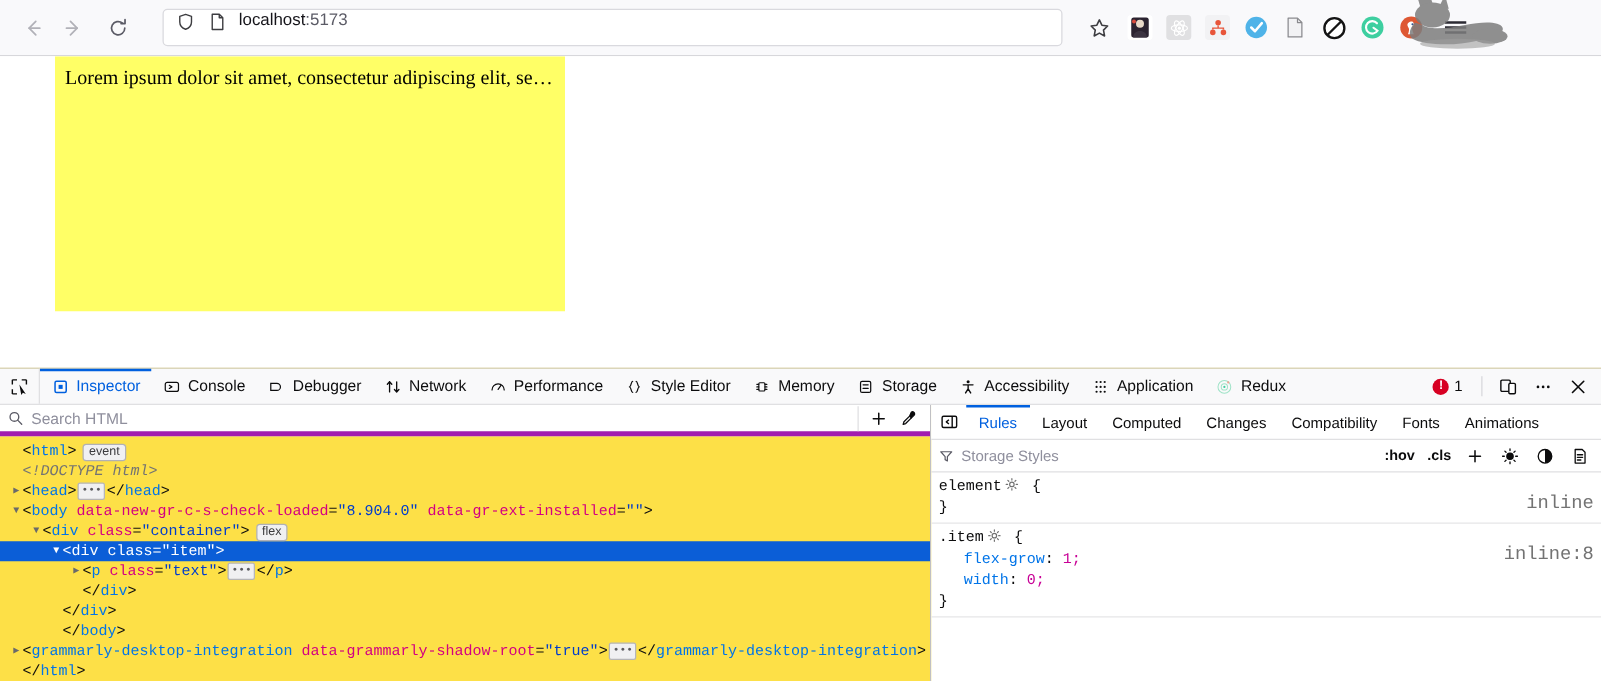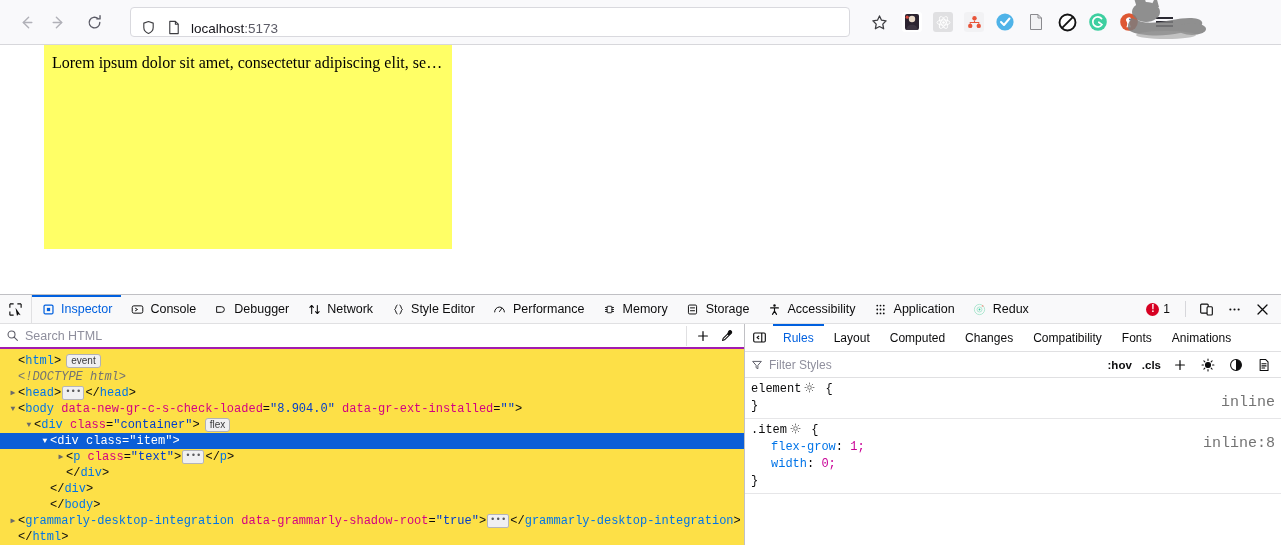--- a/index.html
+++ b/index.html
@@ -32,21 +32,21 @@
 
   #urlbar {
     flex: 1 1 auto;
     height: 30px;
     margin: 0 14px 0 20px;
     max-width: 720px;
     background: #ffffff;
     border: 1px solid #d9d9de;
     border-radius: 4px;
     display: flex;
-    align-items: flex-end;
+    align-items: flex-start;
     padding: 0 8px;
     gap: 8px;
   }
   #urlbar .url-text {
     font-size: 13.5px;
     color: #15141a;
     flex: 1 1 auto;
     white-space: nowrap;
     overflow: hidden;
   }
@@ -161,21 +161,21 @@
   
   #markup-pane {
     width: 745px;
     border-right: 1px solid #c0c0c4;
     display: flex; flex-direction: column;
     min-width: 0;
   }
   #markup-searchbar {
     height: 25px;
     background: #ffffff;
-    border-bottom: 2px solid #a21caf;
+    border-bottom: 4px solid #a21caf;
     display: flex; align-items: center;
     padding: 0 6px;
     gap: 2px;
     font-size: 12px;
   }
   #markup-searchbar .search-field {
     flex: 1 1 auto;
     display: flex; align-items: center; gap: 6px;
     color: #737373;
   }
@@ -476,35 +476,35 @@
           <path d="M4.5 13 V3 M4.5 3 L2.3 5.4 M4.5 3 L6.7 5.4" stroke-linecap="round" stroke-linejoin="round"></path>
           <path d="M11.5 3 V13 M11.5 13 L9.3 10.6 M11.5 13 L13.7 10.6" stroke-linecap="round" stroke-linejoin="round"></path>
         </svg>
       </span>
       <span>Network</span>
     </div>
 
     <div class="dt-tab">
       <span class="ico">
         <svg width="13" height="13" viewBox="0 0 16 16" fill="none" stroke="currentColor" stroke-width="1.2">
+          <path d="M2 11 A6 6 0 1 1 14 11" stroke-linecap="round"></path>
+          <path d="M8 10.5 L10.8 6.6" stroke-linecap="round"></path>
+        </svg>
+      </span>
+      <span>Performance</span>
+    </div>
+
+    <div class="dt-tab">
+      <span class="ico">
+        <svg width="13" height="13" viewBox="0 0 16 16" fill="none" stroke="currentColor" stroke-width="1.2">
           <path d="M6.3 2.5 C4.6 2.5 5.3 6.6 3.3 8 c2 1.4 1.3 5.5 3 5.5" stroke-linecap="round"></path>
           <path d="M9.7 2.5 C11.4 2.5 10.7 6.6 12.7 8 c-2 1.4-1.3 5.5-3 5.5" stroke-linecap="round"></path>
         </svg>
       </span>
       <span>Style Editor</span>
-    </div>
-
-    <div class="dt-tab">
-      <span class="ico">
-        <svg width="13" height="13" viewBox="0 0 16 16" fill="none" stroke="currentColor" stroke-width="1.2">
-          <path d="M2 11 A6 6 0 1 1 14 11" stroke-linecap="round"></path>
-          <path d="M8 10.5 L10.8 6.6" stroke-linecap="round"></path>
-        </svg>
-      </span>
-      <span>Performance</span>
     </div>
 
     <div class="dt-tab">
       <span class="ico">
         <svg width="13" height="13" viewBox="0 0 16 16" fill="none" stroke="currentColor" stroke-width="1.1">
           <rect x="5" y="4" width="6" height="8" rx="1"></rect>
           <path d="M5 5.5 H3 M5 8 H3 M5 10.5 H3 M11 5.5 H13 M11 8 H13 M11 10.5 H13" stroke-linecap="round"></path>
         </svg>
       </span>
       <span>Memory</span>
@@ -698,21 +698,21 @@
         <div class="rtab">
             <span>Animations</span>
           </div>
       </div>
 
       <div id="filter-row">
         <div class="filter-input">
           <svg width="12" height="12" viewBox="0 0 16 16" fill="none" stroke="#5b5b66" stroke-width="1.3">
             <path d="M2.2 3.2 H13.8 L9.2 8.4 V13 L6.8 11.6 V8.4 Z" stroke-linejoin="round"></path>
           </svg>
-          <span>Filter Styles</span>
+          <span>Storage Styles</span>
         </div>
         <span class="pseudo">:hov</span>
         <span class="pseudo">.cls</span>
         <div class="fbtn" title="Add new rule">
           <svg width="14" height="14" viewBox="0 0 16 16" fill="none" stroke="currentColor" stroke-width="1.4">
             <path d="M8 3 V13 M3 8 H13" stroke-linecap="round"></path>
           </svg>
         </div>
         <div class="fbtn" title="Toggle light color scheme simulation">
           <svg width="14" height="14" viewBox="0 0 16 16" fill="none" stroke="currentColor" stroke-width="1.2">

